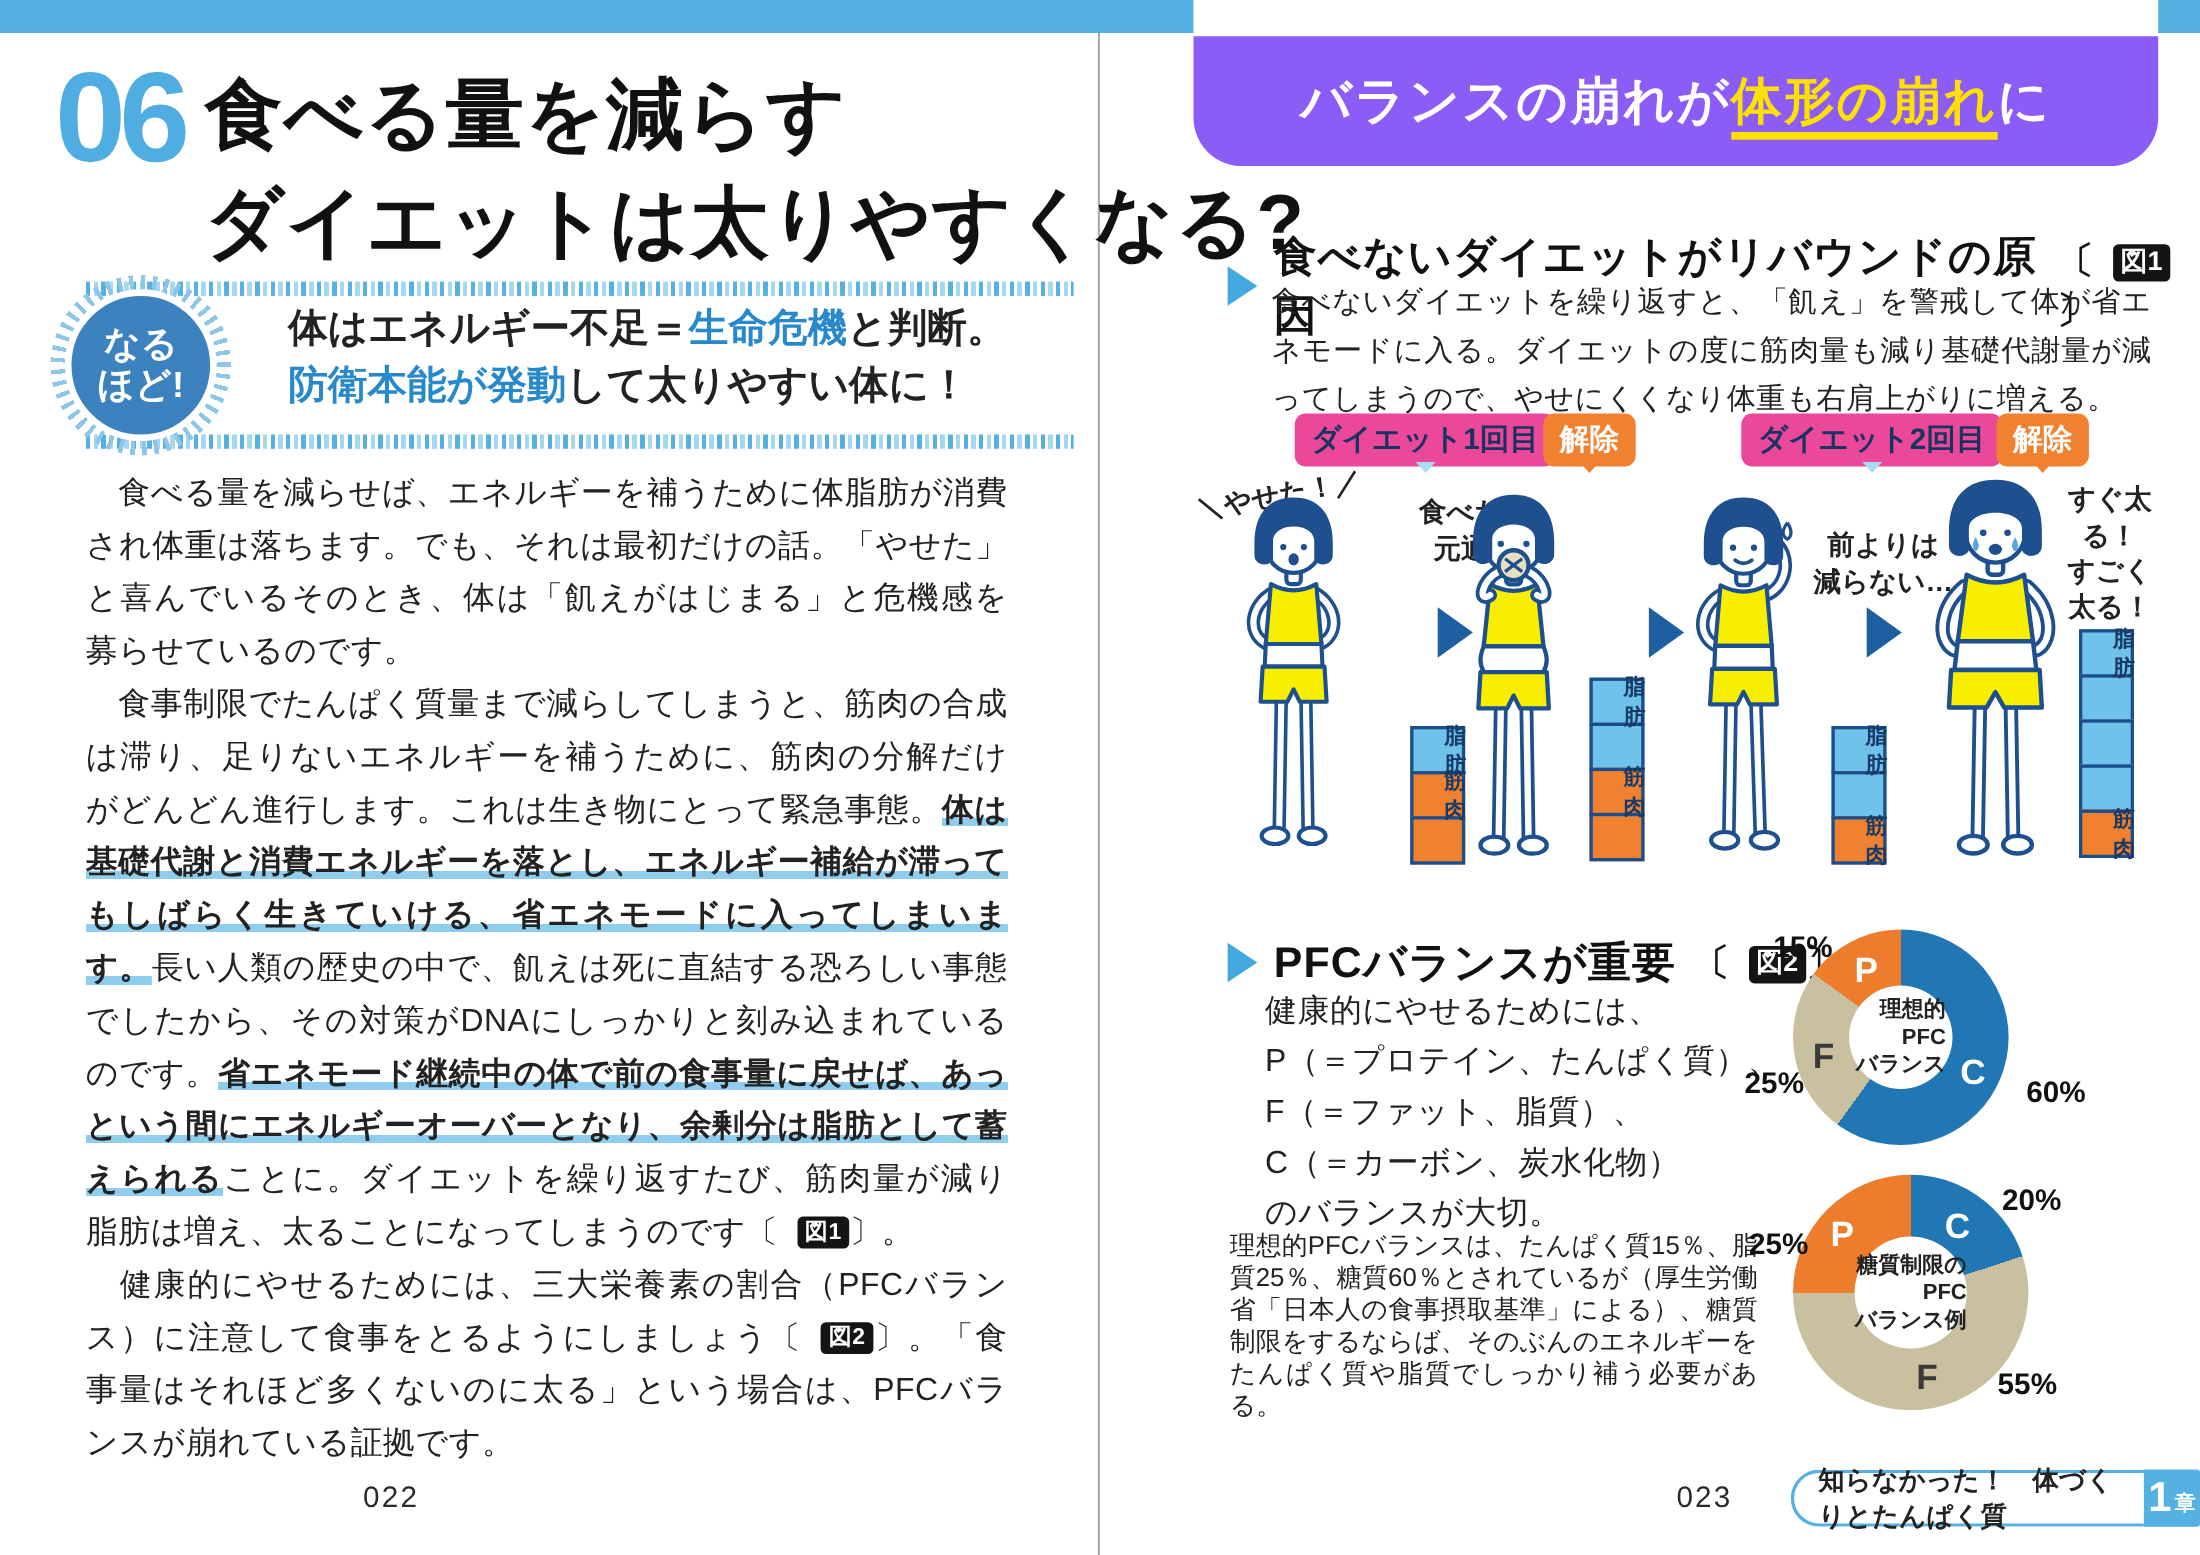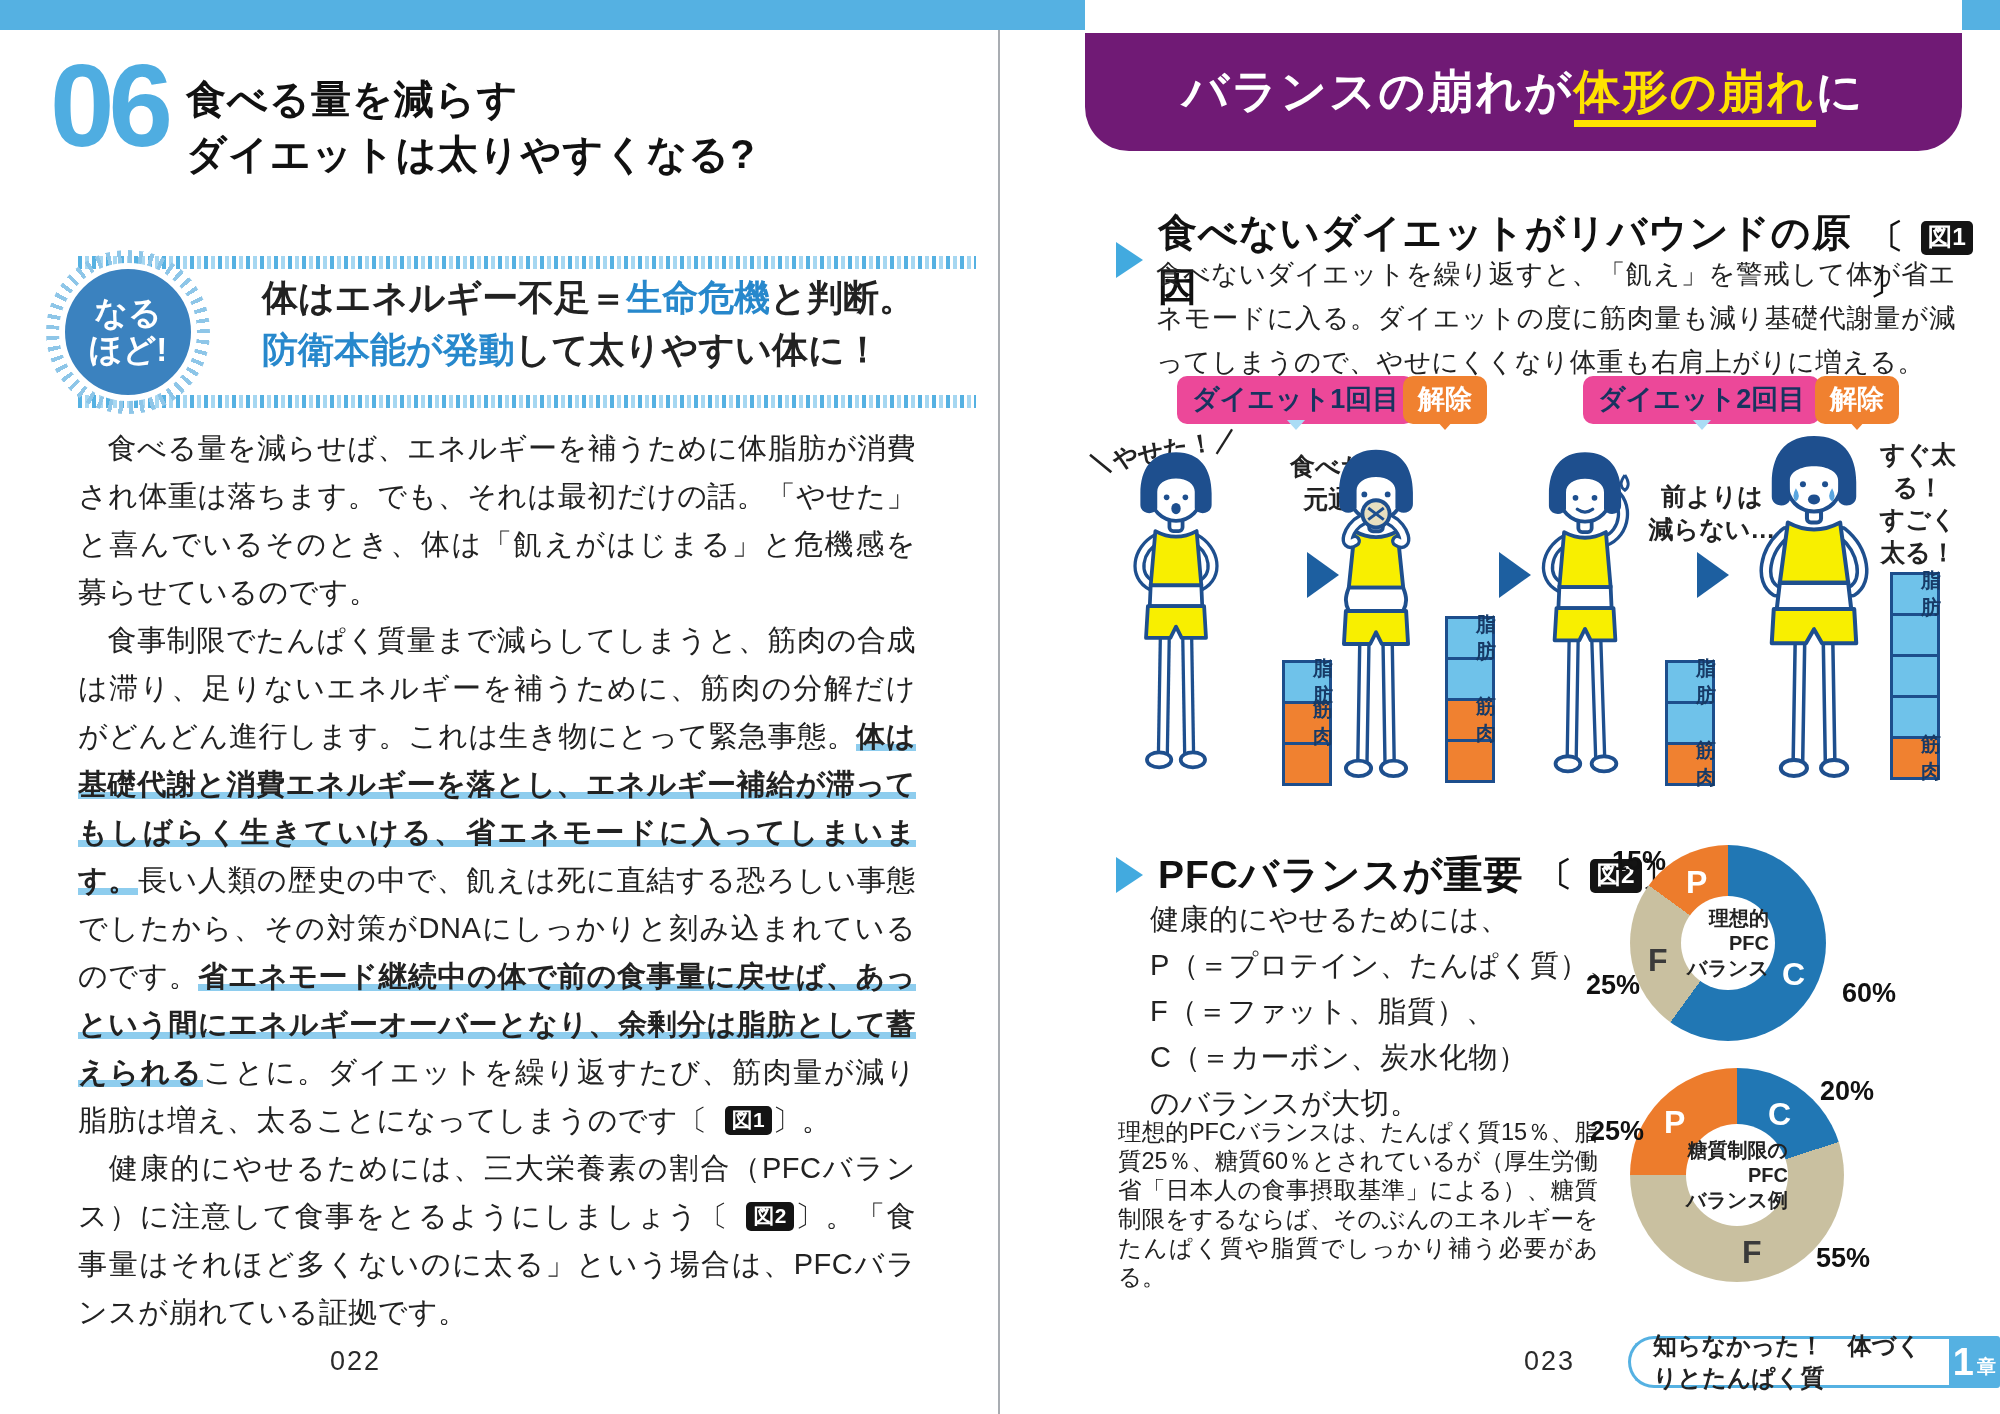--- a/index.html
+++ b/index.html
@@ -8,41 +8,41 @@
   .strip{position:absolute;top:0;height:30px;background:#55b1e2;}
   .strip-main{left:0;width:1085px;}
   .strip-right{left:1962px;width:38px;}
   .gutter{position:absolute;left:998px;top:30px;bottom:0;width:2px;background:#a9adb2;}
   .pageno{position:absolute;font-size:27px;color:#2a2a2a;letter-spacing:2px;}
   .figbox{display:inline-block;background:#141414;color:#fff;font-size:0.72em;font-weight:700;
           border-radius:5px;padding:1px 7px 2px;line-height:1.25;vertical-align:3px;margin-left:17px;}
   
   .lesson-num{position:absolute;left:50px;top:48px;font-size:116px;font-weight:800;color:#4fade1;
               line-height:1;letter-spacing:-6px;}
-  .title{position:absolute;left:186px;top:72px;font-size:40px;font-weight:900;color:#111;
+  .title{position:absolute;left:186px;top:56px;font-size:71px;font-weight:900;color:#111;
          line-height:1.38;letter-spacing:1px;}
   .lead-block{position:absolute;left:44px;top:256px;width:932px;height:152px;}
   .rule{position:absolute;left:34px;right:0;height:13px;
         background:repeating-linear-gradient(90deg,#55b1e2 0 4px,#ffffff 4px 7px,#a6d7f1 7px 11px,#ffffff 11px 14px);}
   .rule-top{top:0;}
   .rule-bottom{bottom:0;}
   .badge{position:absolute;left:2px;top:-6px;width:164px;height:164px;}
   .badge-burst{position:absolute;inset:0;border-radius:50%;
                background:repeating-conic-gradient(#8ec6e8 0deg 3deg,transparent 3deg 8deg);}
   .badge-core{position:absolute;inset:13px;border-radius:50%;background:#3b82bf;border:6px solid #fff;
               display:flex;flex-direction:column;align-items:center;justify-content:center;
               color:#fff;font-size:33px;font-weight:800;line-height:1.12;}
   .lead-text{position:absolute;left:218px;top:16px;font-size:36px;font-weight:700;line-height:52px;color:#222;}
   .lead-em{color:#2788cc;}
   .body-text{position:absolute;left:78px;top:424px;width:838px;font-size:29px;line-height:48px;
              text-align:justify;color:#222;letter-spacing:0.5px;}
   .body-text p{margin:0;}
   .hl{font-weight:800;background:linear-gradient(transparent 74%,#8ecdee 74% 97%,transparent 97%);}
   
-  .banner{position:absolute;left:1085px;top:33px;width:877px;height:118px;background:#701a75;
+  .banner{position:absolute;left:1085px;top:33px;width:877px;height:118px;background:#8b5cf6;
           border-radius:0 0 44px 44px;display:flex;align-items:center;justify-content:center;}
   .banner-text{font-size:46px;font-weight:900;color:#fff;letter-spacing:2px;}
   .banner-em{color:#ffe100;border-bottom:7px solid #ffe100;padding-bottom:3px;}
   .sec-head{position:absolute;display:flex;align-items:center;gap:15px;}
   .tri{width:0;height:0;border-left:27px solid #42aadf;border-top:18px solid transparent;
        border-bottom:18px solid transparent;}
   .sec-title{font-size:39px;font-weight:900;color:#111;letter-spacing:1px;}
   .sec-figref{font-size:34px;font-weight:700;color:#111;}
   .s1-para{position:absolute;left:1156px;top:252px;width:800px;margin:0;font-size:26.5px;
            line-height:44px;text-align:justify;color:#222;letter-spacing:0.5px;}

